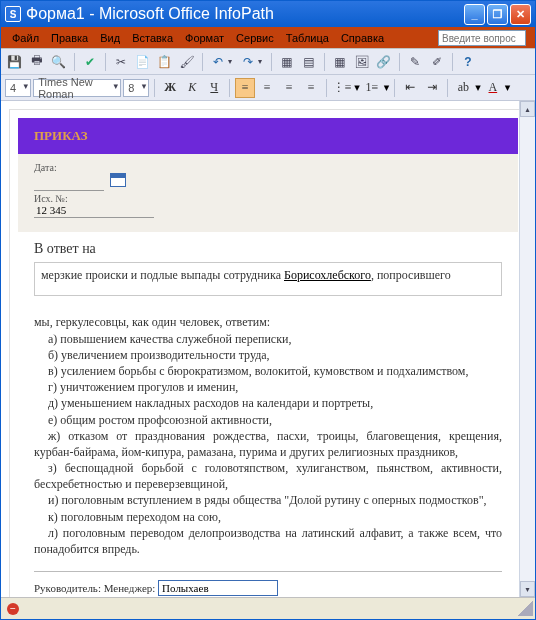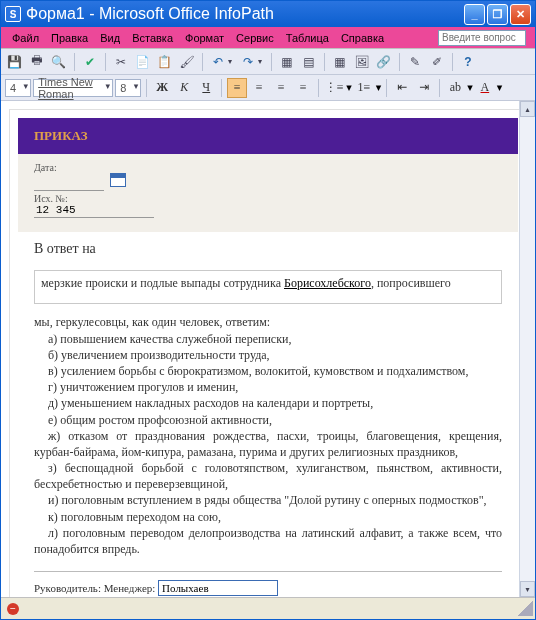--- a/index.html
+++ b/index.html
@@ -3,46 +3,46 @@
 <meta charset="utf-8">
 <style>
   * { box-sizing: border-box; }
   body { margin:0; padding:0; font-family:Tahoma,Arial,sans-serif; font-size:11px; background:#fff; width:536px; height:620px; overflow:hidden; }
   .wnd { width:536px; height:620px; border:1px solid #0b5ece; display:flex; flex-direction:column; }
   .titlebar { height:26px; background:linear-gradient(#2a74e0,#0b5ece); display:flex; align-items:center; color:#fff; padding:0 4px; }
   .titlebar .icon { width:16px; height:16px; background:#2a74e0; border:1px solid #fff; border-radius:2px; margin-right:5px; display:flex; align-items:center; justify-content:center; font-size:10px; font-weight:bold; }
   .title-text { flex:1; font-size:16px; }
   .wbtn { width:21px; height:21px; margin-left:2px; border:1px solid #fff; border-radius:3px; display:flex; align-items:center; justify-content:center; font-weight:bold; font-size:11px; color:#fff; background:linear-gradient(#6fb1f6,#2a74e0); }
   .wbtn.close { background:linear-gradient(#f07b5f,#d94518); }
-  .menubar { height:22px; background:#ec4899; display:flex; align-items:center; padding:2px 5px; gap:0; border-bottom:1px solid #c0c0c0; }
+  .menubar { height:22px; background:#c2410c; display:flex; align-items:flex-end; padding:2px 5px; gap:0; border-bottom:1px solid #c0c0c0; }
   .menubar span { padding:2px 6px; cursor:default; }
   .question { margin-left:auto; margin-right:4px; }
   .question input { width:88px; height:16px; font-size:10px; border:1px solid #7f9db9; padding:0 3px; color:#888; }
   .tb { height:26px; background:#e7eaf4; border-bottom:1px solid #c2c9d9; display:flex; align-items:center; padding:0 4px; gap:2px; }
   .tb .ic { width:20px; height:20px; display:flex; align-items:center; justify-content:center; font-size:12px; color:#445; border:1px solid transparent; }
   .tb .sep { width:1px; height:18px; background:#b9c1d3; margin:0 3px; }
   .tb .arrow { font-size:8px; color:#445; margin-left:-2px; width:8px; }
   .fmt { height:26px; background:#e7eaf4; border-bottom:1px solid #c2c9d9; display:flex; align-items:center; padding:0 4px; gap:2px; font-size:11px; }
   .fmt .combo { border:1px solid #a5b3cc; background:#fff; height:18px; padding:0 14px 0 4px; font-size:11px; position:relative; color:#555; min-width:18px; display:flex; align-items:center; }
   .fmt .combo::after { content:"▾"; position:absolute; right:2px; top:1px; font-size:9px; color:#445; }
-  .fmt .font { width:80px;text-decoration:underline; }
+  .fmt .font { width:88px; }
   .fmt .ic { width:20px; height:20px; display:flex; align-items:center; justify-content:center; font-family:"Times New Roman",serif; font-size:12px; color:#333; }
   .fmt .ic.active { background:#f9c987; border:1px solid #d19b4c; }
   .fmt .sep { width:1px; height:18px; background:#b9c1d3; margin:0 3px; }
   .doc-area { flex:1; background:#fff; overflow:auto; position:relative; }
   .page { margin:8px; padding:8px; border:1px solid #e0e0e0; background:#fff; font-family:"Times New Roman",serif; color:#333; }
-  .hdr-band { background:#4c1d95; color:#e09f4a; padding:10px 16px; font-weight:bold; font-size:13px; }
+  .hdr-band { background:#6d28d9; color:#e09f4a; padding:10px 16px; font-weight:bold; font-size:13px; }
   .meta { background:#f2efe9; padding:6px 16px 14px; font-size:10px; }
   .meta .lbl { font-size:10px; color:#555; margin-top:2px; }
   .meta input { border:none; border-bottom:1px solid #999; background:transparent; height:14px; font-size:11px; width:70px; font-family:"Times New Roman",serif; }
   .meta .caln { display:inline-block; width:16px; height:14px; border:1px solid #3a6bb3; background:#fff; margin-left:6px; position:relative; }
   .meta .caln::before { content:""; position:absolute; top:0; left:0; right:0; height:4px; background:#3a6bb3; }
   .body-sec { padding:8px 16px; font-size:12px; line-height:1.35; }
-  .body-sec .resp-lbl { font-size:14px; margin-bottom:12px; }
-  .body-sec .resp-box { border:1px solid #c9c9c9; padding:4px 6px; min-height:34px; margin-bottom:10px; }
+  .body-sec .resp-lbl { font-size:14px; margin-bottom:4px; }
+  .body-sec .resp-box { border:1px solid #c9c9c9; padding:4px 6px; min-height:34px; margin-bottom:18px; }
   .body-sec .resp-box u { color:#000; }
   .body-sec .para { text-align:justify; }
   .body-sec .para .li { display:block; text-indent:14px; }
   .body-sec hr { border:none; border-top:1px solid #bbb; margin:14px 0 8px; }
   .mgr { font-size:11px; }
   .mgr input { border:1px solid #3a6bb3; height:16px; font-size:11px; width:120px; padding:0 3px; font-family:"Times New Roman",serif; }
   .status { height:22px; background:#ece9d8; border-top:1px solid #c0c0c0; display:flex; align-items:center; padding:0 6px; font-size:11px; color:#333; gap:6px; }
   .status .dot { width:12px; height:12px; border-radius:50%; background:#d43a2a; color:#fff; display:flex; align-items:center; justify-content:center; font-size:10px; }
   .resizer { background:linear-gradient(135deg, transparent 50%, #aab 50%); width:15px; height:15px; margin-left:auto; margin-right:-4px; }
   .scrollbar-v { position:absolute; right:0; top:0; bottom:0; width:16px; background:#eef1f8; border-left:1px solid #cdd5e3; display:flex; flex-direction:column; }
@@ -131,21 +131,21 @@
       <div class="arrow">▾</div>
   </div>
 
   <div class="doc-area">
     <div class="page">
       <div class="hdr-band">ПРИКАЗ</div>
       <div class="meta">
         <div class="lbl">Дата:</div>
         <div><input style=""><span class="caln"></span></div>
         <div class="lbl">Исх. №:</div>
-        <div><input style="width: 120px; font-family: Liberation Mono, monospace;" value="12 345"></div>
+        <div><input style="width: 120px;" value="12 345"></div>
       </div>
       <div class="body-sec">
         <div class="resp-lbl">В ответ на</div>
         <div class="resp-box">
           <span>мерзкие происки и подлые выпады сотрудника </span><u>Борисохлебского</u><span>, попросившего</span>
         </div>
         <div class="para">
           <span>мы, геркулесовцы, как один человек, ответим:</span>
           <span class="li">а) повышением качества служебной переписки,</span>
           <span class="li">б) увеличением производительности труда,</span>

